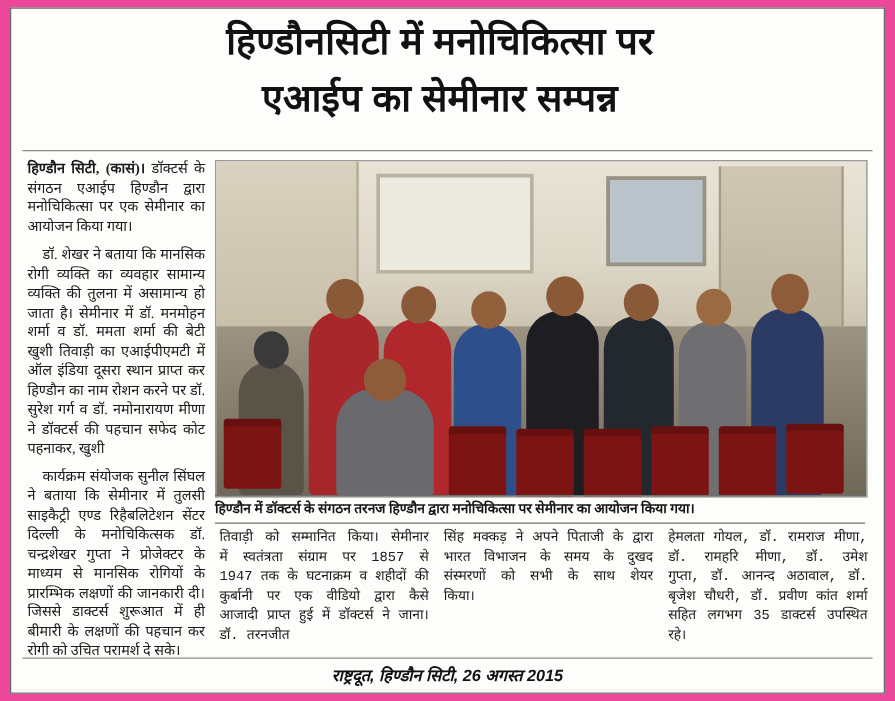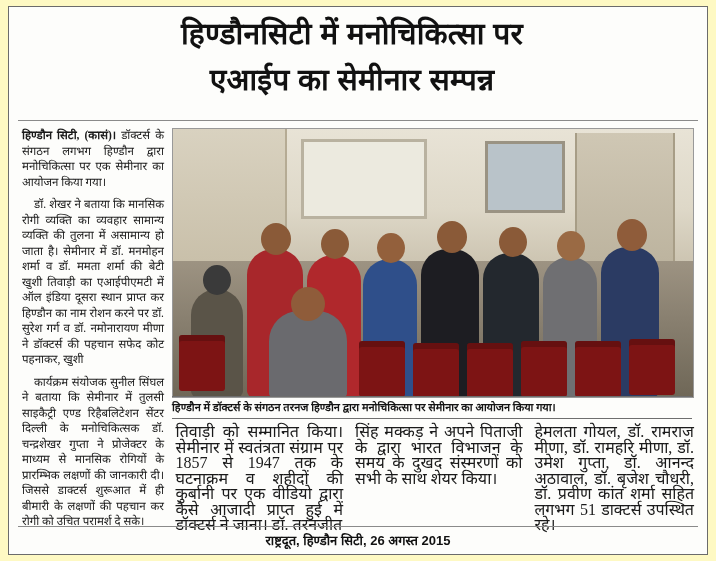--- a/index.html
+++ b/index.html
@@ -10,21 +10,21 @@
   body {
     width: 716px;
     height: 561px;
     font-family: "Liberation Serif", serif;
     overflow: hidden;
   }
   .page {
     position: relative;
     width: 716px;
     height: 561px;
-    background: #fef9c3;
+    background: #ec4899;
     box-sizing: border-box;
   }
   
   .frame {
     position: absolute;
     left: 8px;
     top: 6px;
     right: 8px;
     bottom: 6px;
     border: 1px solid #6b6b6b;
@@ -174,44 +174,46 @@
   
   .bottom-cols {
     position: absolute;
     left: 22px;
     top: 424px;
     width: 672px;
     display: flex;
     gap: 12px;
   }
   .bcol {
-    font-size: 16px;
+    font-size: 11px;
     line-height: 15.5px;
     color: #1a1a1a;
     text-align: justify;
+    font-family: Liberation Mono, monospace;
   }
   .bcol p {
     margin: 0 0 6px 0;
     text-indent: 12px;
   }
   .bcol p.noindent { text-indent: 0; }
   .bcol1 { width: 142px; }
   .bcol2 { width: 168px; }
   .bcol3 { width: 168px; }
   .bcol4 { width: 160px; }
   .footer {
     position: absolute;
     left: 0;
     right: 0;
     bottom: 12px;
     text-align: center;
     font-family: "Liberation Sans", sans-serif;
     font-weight: bold;
     font-size: 13px;
     color: #111;
+    font-style: italic;
   }
   .hr-footer {
     position: absolute;
     left: 18px;
     bottom: 34px;
     width: 680px;
     height: 1px;
     background: #8a8a8a;
   }
 </style>
@@ -222,21 +224,21 @@
   <div class="frame"></div>
 
   <div class="headline-block">
     <div class="headline-line">हिण्डौनसिटी में मनोचिकित्सा पर</div>
     <div class="headline-line second">एआईप का सेमीनार सम्पन्न</div>
   </div>
 
   <div class="hr-under-head"></div>
 
   <div class="col-left">
-    <p class="first"><span class="lead-bold">हिण्डौन सिटी, (कासं)।</span> <span>डॉक्टर्स के संगठन लगभग हिण्डौन द्वारा मनोचिकित्सा पर एक सेमीनार का आयोजन किया गया।</span></p>
+    <p class="first"><span class="lead-bold">हिण्डौन सिटी, (कासं)।</span> <span>डॉक्टर्स के संगठन एआईप हिण्डौन द्वारा मनोचिकित्सा पर एक सेमीनार का आयोजन किया गया।</span></p>
     <p><span>डॉ. शेखर ने बताया कि मानसिक रोगी व्यक्ति का व्यवहार सामान्य व्यक्ति की तुलना में असामान्य हो जाता है। सेमीनार में डॉ. मनमोहन शर्मा व डॉ. ममता शर्मा की बेटी खुशी तिवाड़ी का एआईपीएमटी में ऑल इंडिया दूसरा स्थान प्राप्त कर हिण्डौन का नाम रोशन करने पर डॉ. सुरेश गर्ग व डॉ. नमोनारायण मीणा ने डॉक्टर्स की पहचान सफेद कोट पहनाकर, खुशी</span></p>
     <p><span>कार्यक्रम संयोजक सुनील सिंघल ने बताया कि सेमीनार में तुलसी साइकैट्री एण्ड रिहैबलिटेशन सेंटर दिल्ली के मनोचिकित्सक डॉ. चन्द्रशेखर गुप्ता ने प्रोजेक्टर के माध्यम से मानसिक रोगियों के प्रारम्भिक लक्षणों की जानकारी दी। जिससे डाक्टर्स शुरूआत में ही बीमारी के लक्षणों की पहचान कर रोगी को उचित परामर्श दे सके।</span></p>
   </div>
 
   <div class="photo-wrap">
     <div class="photo">
       <div class="wall"></div>
       <div class="wall-panel"></div>
       <div class="wall-board"></div>
       <div class="wall-window"></div>
@@ -286,19 +288,19 @@
 
   <div class="bottom-cols">
     <div class="bcol bcol1"></div>
     <div class="bcol bcol2">
       <p class="noindent"><span>तिवाड़ी को सम्मानित किया। सेमीनार में स्वतंत्रता संग्राम पर 1857 से 1947 तक के घटनाक्रम व शहीदों की कुर्बानी पर एक वीडियो द्वारा कैसे आजादी प्राप्त हुई में डॉक्टर्स ने जाना। डॉ. तरनजीत</span></p>
     </div>
     <div class="bcol bcol3">
       <p class="noindent"><span>सिंह मक्कड़ ने अपने पिताजी के द्वारा भारत विभाजन के समय के दुखद संस्मरणों को सभी के साथ शेयर किया।</span></p>
     </div>
     <div class="bcol bcol4">
-      <p class="noindent"><span>हेमलता गोयल, डॉ. रामराज मीणा, डॉ. रामहरि मीणा, डॉ. उमेश गुप्ता, डॉ. आनन्द अठावाल, डॉ. बृजेश चौधरी, डॉ. प्रवीण कांत शर्मा सहित लगभग 51 डाक्टर्स उपस्थित रहे।</span></p>
+      <p class="noindent"><span>हेमलता गोयल, डॉ. रामराज मीणा, डॉ. रामहरि मीणा, डॉ. उमेश गुप्ता, डॉ. आनन्द अठावाल, डॉ. बृजेश चौधरी, डॉ. प्रवीण कांत शर्मा सहित लगभग 35 डाक्टर्स उपस्थित रहे।</span></p>
     </div>
   </div>
 
   <div class="hr-footer"></div>
   <div class="footer">राष्ट्रदूत, हिण्डौन सिटी, 26 अगस्त 2015</div>
 </div>
 
 </body></html>

